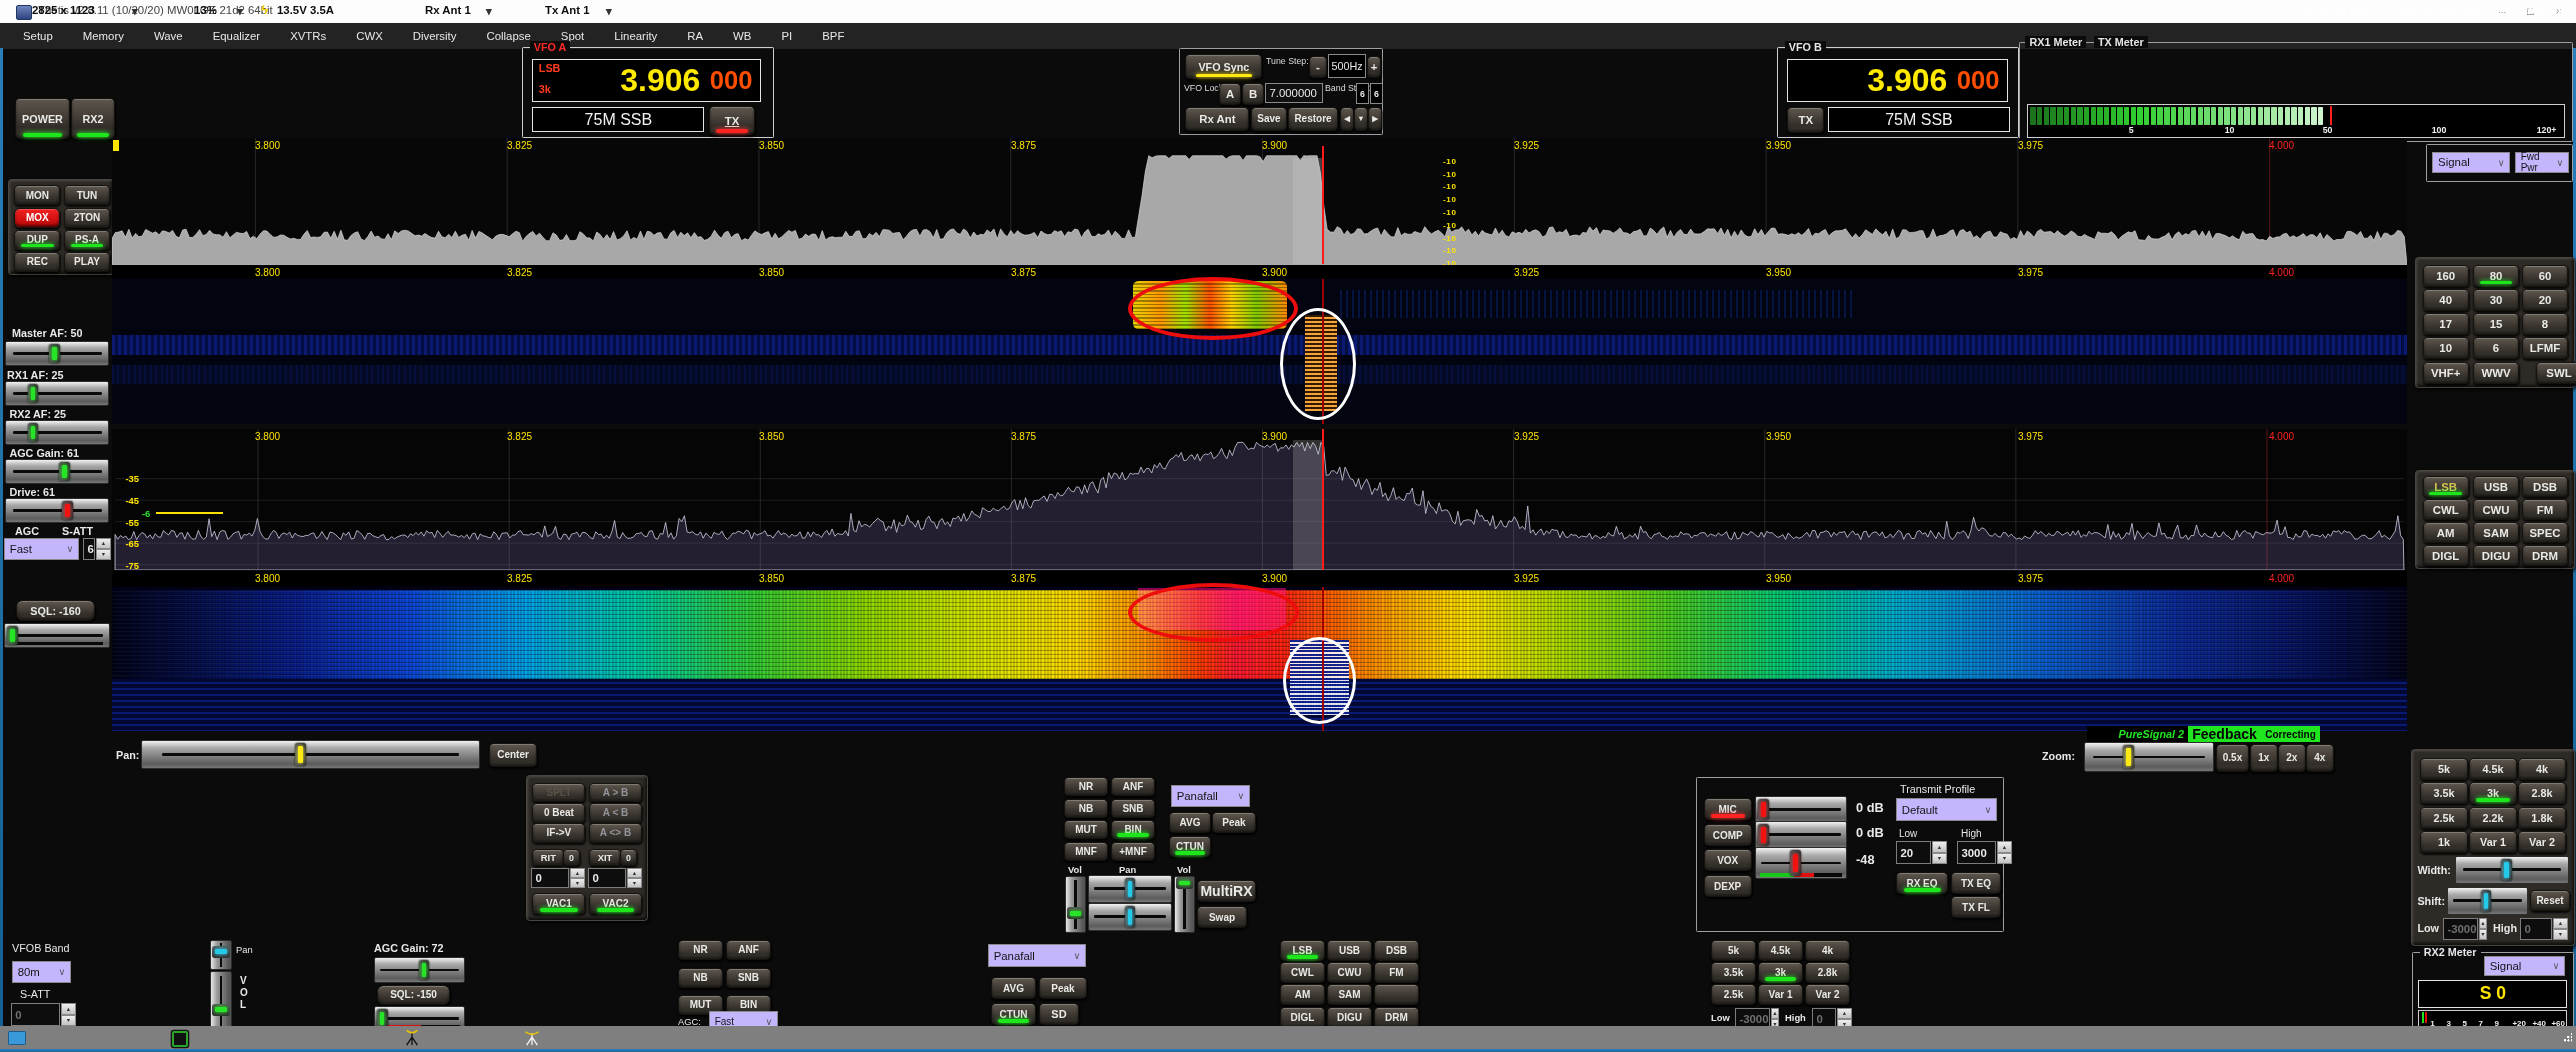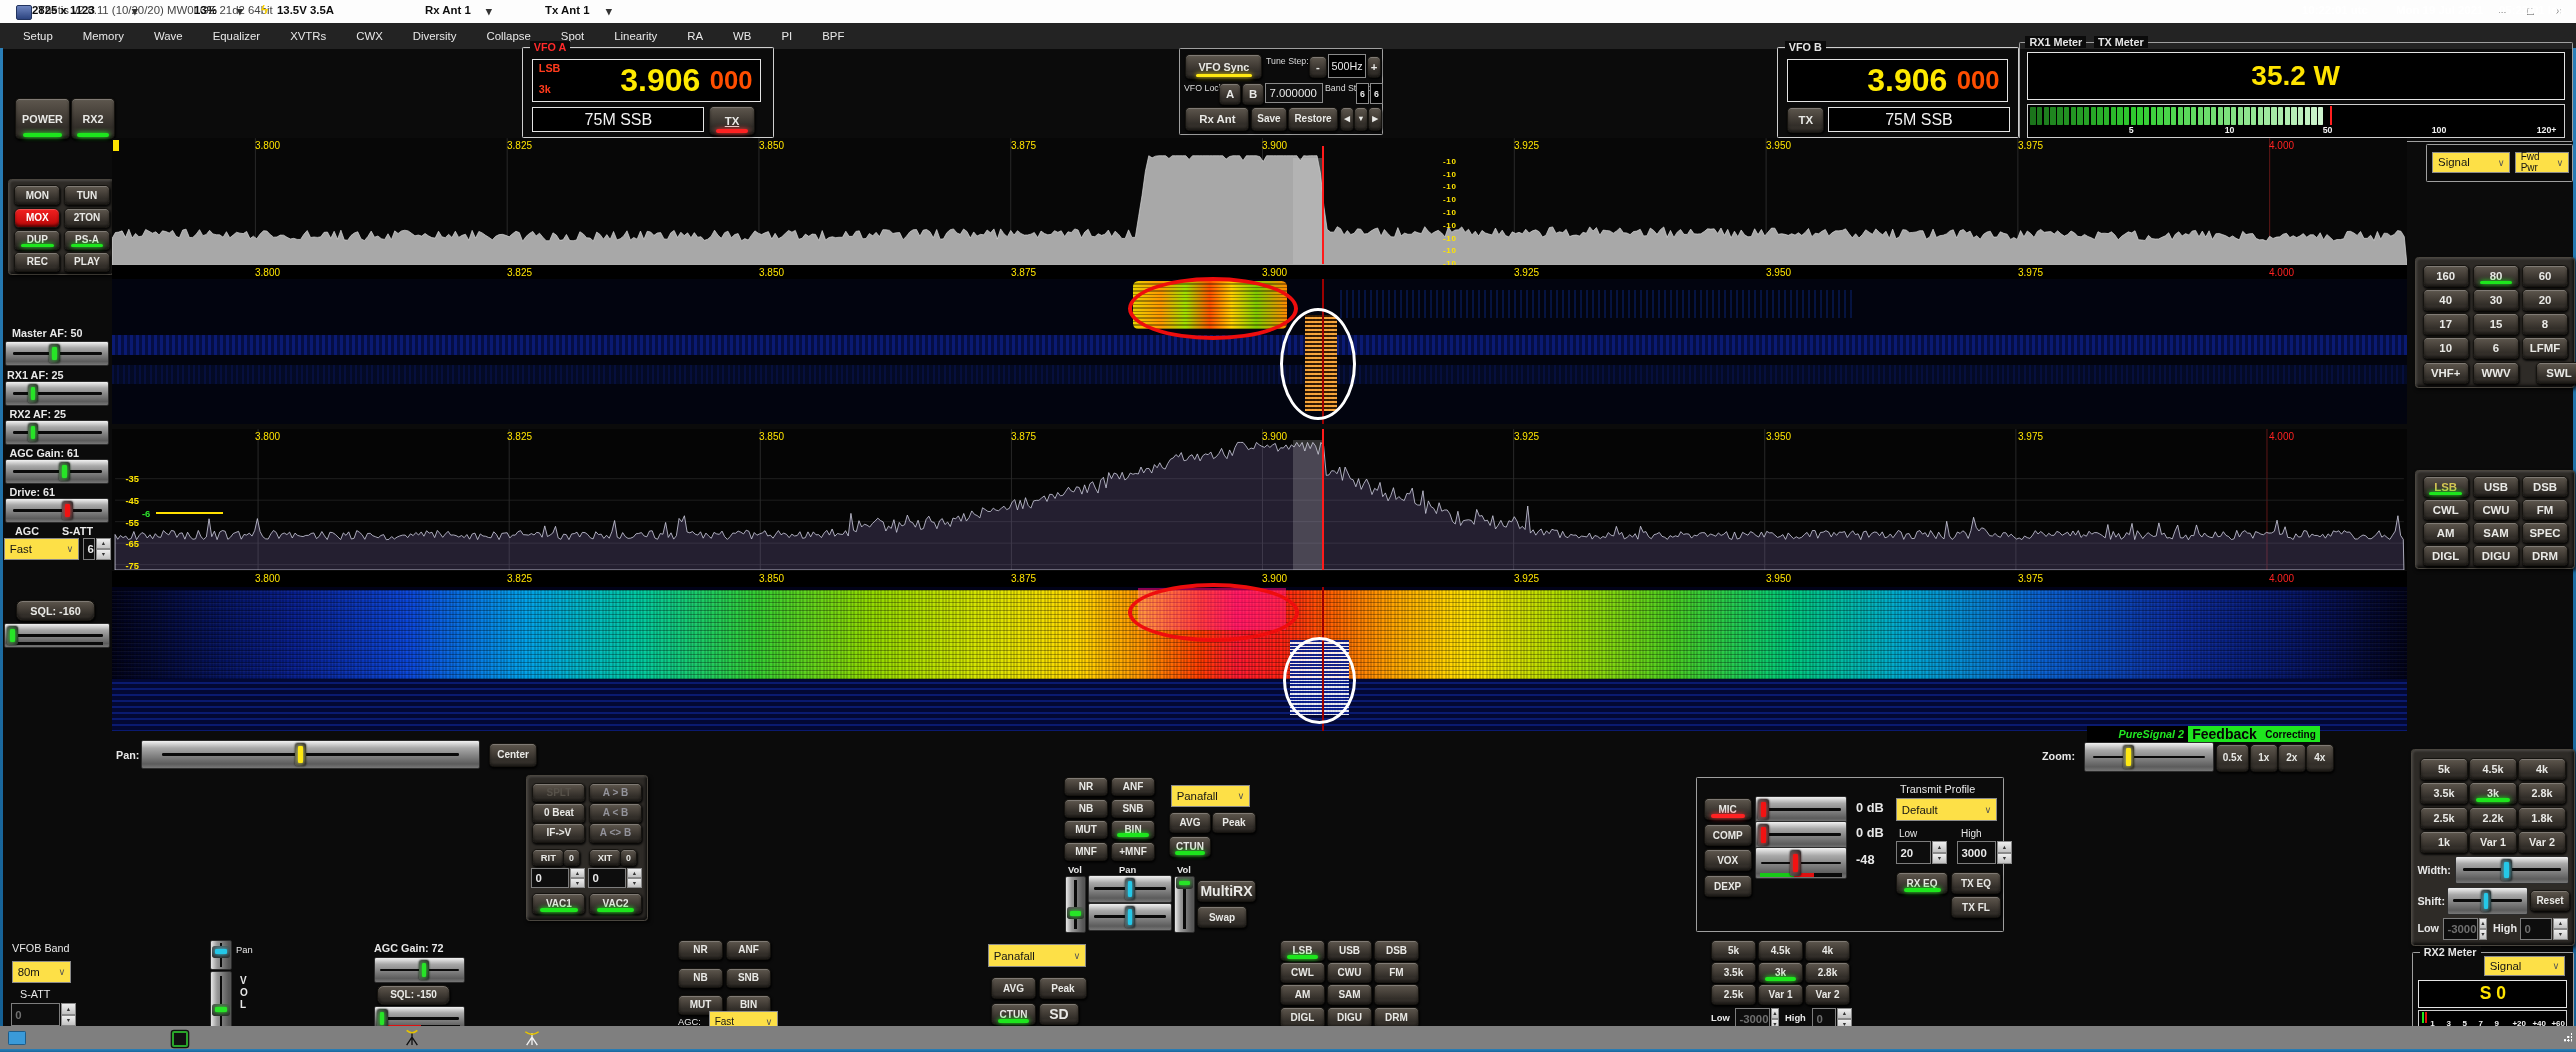--- a/index.html
+++ b/index.html
@@ -46,21 +46,21 @@
   .th.g i{background:#27e427;box-shadow:0 0 4.7px #2f2}
   .th.r i{background:#f21212;box-shadow:0 0 4.7px #f33}
   .th.c i{background:#24c8e8;box-shadow:0 0 4.7px #3df}
   .th.y i{background:#ffe912;box-shadow:0 0 4.7px #ff5}
   .vs{position:absolute;background:linear-gradient(90deg,#e8e8e8,#9a9a9a 30%,#565656 90%);border:0.7px solid #2c2c2c;border-radius:2px}
   .vs .tr{position:absolute;top:6%;bottom:6%;left:calc(50% - 1.3px);width:2.7px;background:#0a0a0a}
   .vs .th{position:absolute;left:1.3px;right:1.3px;height:12px;margin-top:-6px;border-radius:2.7px;
     background:linear-gradient(#555,#2d2d2d);display:flex;align-items:center;justify-content:center}
   .vs .th i{display:block;height:4.7px;width:70%;border-radius:1.3px}
   
-  .dd{position:absolute;background:#fde047;border:0.7px solid #8a8a8a;color:#141414;display:flex;align-items:center;
+  .dd{position:absolute;background:#c4b5fd;border:0.7px solid #8a8a8a;color:#141414;display:flex;align-items:center;
      justify-content:space-between;padding:0 4.7px;font-size:11.4px;box-sizing:border-box}
   .ddar{color:#555;font-size:9.4px}
   .spin{position:absolute;display:flex;box-sizing:border-box}
   .spin .sv{flex:1;background:#0d0d0d;color:#e8e8e8;border:0.7px solid #7d7d7d;font-size:11.4px;font-weight:bold;
      display:flex;align-items:center;padding-left:3.4px;box-sizing:border-box}
   .spin.gray .sv{color:#6f6f6f}
   .spin .sa{width:15px;display:flex;flex-direction:column;margin-left:1.3px}
   .spin .sa div{flex:1;background:linear-gradient(#efefef,#c2c2c2);border:0.7px solid #8a8a8a;color:#333;font-size:5.4px;
      display:flex;align-items:center;justify-content:center}
   .lbl{position:absolute;color:#e8e8e8;font-size:10.8px;font-weight:bold;white-space:nowrap}
@@ -278,23 +278,20 @@
     </div>
     <div class="b3" style="left:9.4px;top:59px;width:35px;height:24px">TX</div>
     <div class="abs blackbox" style="left:50px;top:59px;width:180px;height:23px;display:flex;align-items:center;justify-content:center">
       <span style="color:#f2f2f2;font-size:16px">75M SSB</span>
       </div>
   </div>
 
   <div class="abs grp" style="left:2019px;top:42px;width:552px;height:98px">
     <span class="lg" style="left:5.4px">RX1 Meter</span>
     <span class="lg" style="left:74px">TX Meter</span>
-    <div class="abs blackbox" style="left:6.7px;top:9.4px;width:536px;height:46px;display:flex;align-items:center;justify-content:center">
-      <span style="color:#ffe400;font-size:28px;font-weight:bold">35.2 W</span>
-      </div>
     <div class="abs blackbox" style="left:6.7px;top:61px;width:536px;height:32px;border-color:#cfcfcf">
       <div class="cells" style="left:2.7px;top:2px;height:17.5px" id="meterCells">
           <div style="background: rgb(27, 116, 27);"></div>
           <div style="background: rgb(28, 121, 28);"></div>
           <div style="background: rgb(30, 127, 30);"></div>
           <div style="background: rgb(31, 133, 31);"></div>
           <div style="background: rgb(33, 139, 33);"></div>
           <div style="background: rgb(34, 145, 34);"></div>
           <div style="background: rgb(35, 150, 35);"></div>
           <div style="background: rgb(37, 156, 37);"></div>
@@ -999,21 +996,21 @@
       <span style="font-size:10px">AVG</span>
     </div>
   <div class="b3" style="left:1039px;top:977px;width:46px;height:20px">
       <span style="font-size:10px">Peak</span>
     </div>
   <div class="b3" style="left:991px;top:1003px;width:43px;height:20px">
       <span style="font-size:10px">CTUN</span>
       <div class="led"></div>
     </div>
   <div class="b3" style="left:1039px;top:1003px;width:38px;height:20px">
-      <span style="font-size:14px">SD</span>
+      <span style="font-size:11px">SD</span>
     </div>
 
   <div class="abs" style="left:1280px;top:940px;width:141px;height:88px">
       <div class="b3" style="left: 0px; top: 0px; width: 43px; height: 19px; font-size: 10px;">
         <span>LSB</span>
         <div class="led"></div>
       </div>
       <div class="b3" style="left: 47px; top: 0px; width: 43px; height: 19px; font-size: 10px;">
         <span>USB</span>
       </div>

